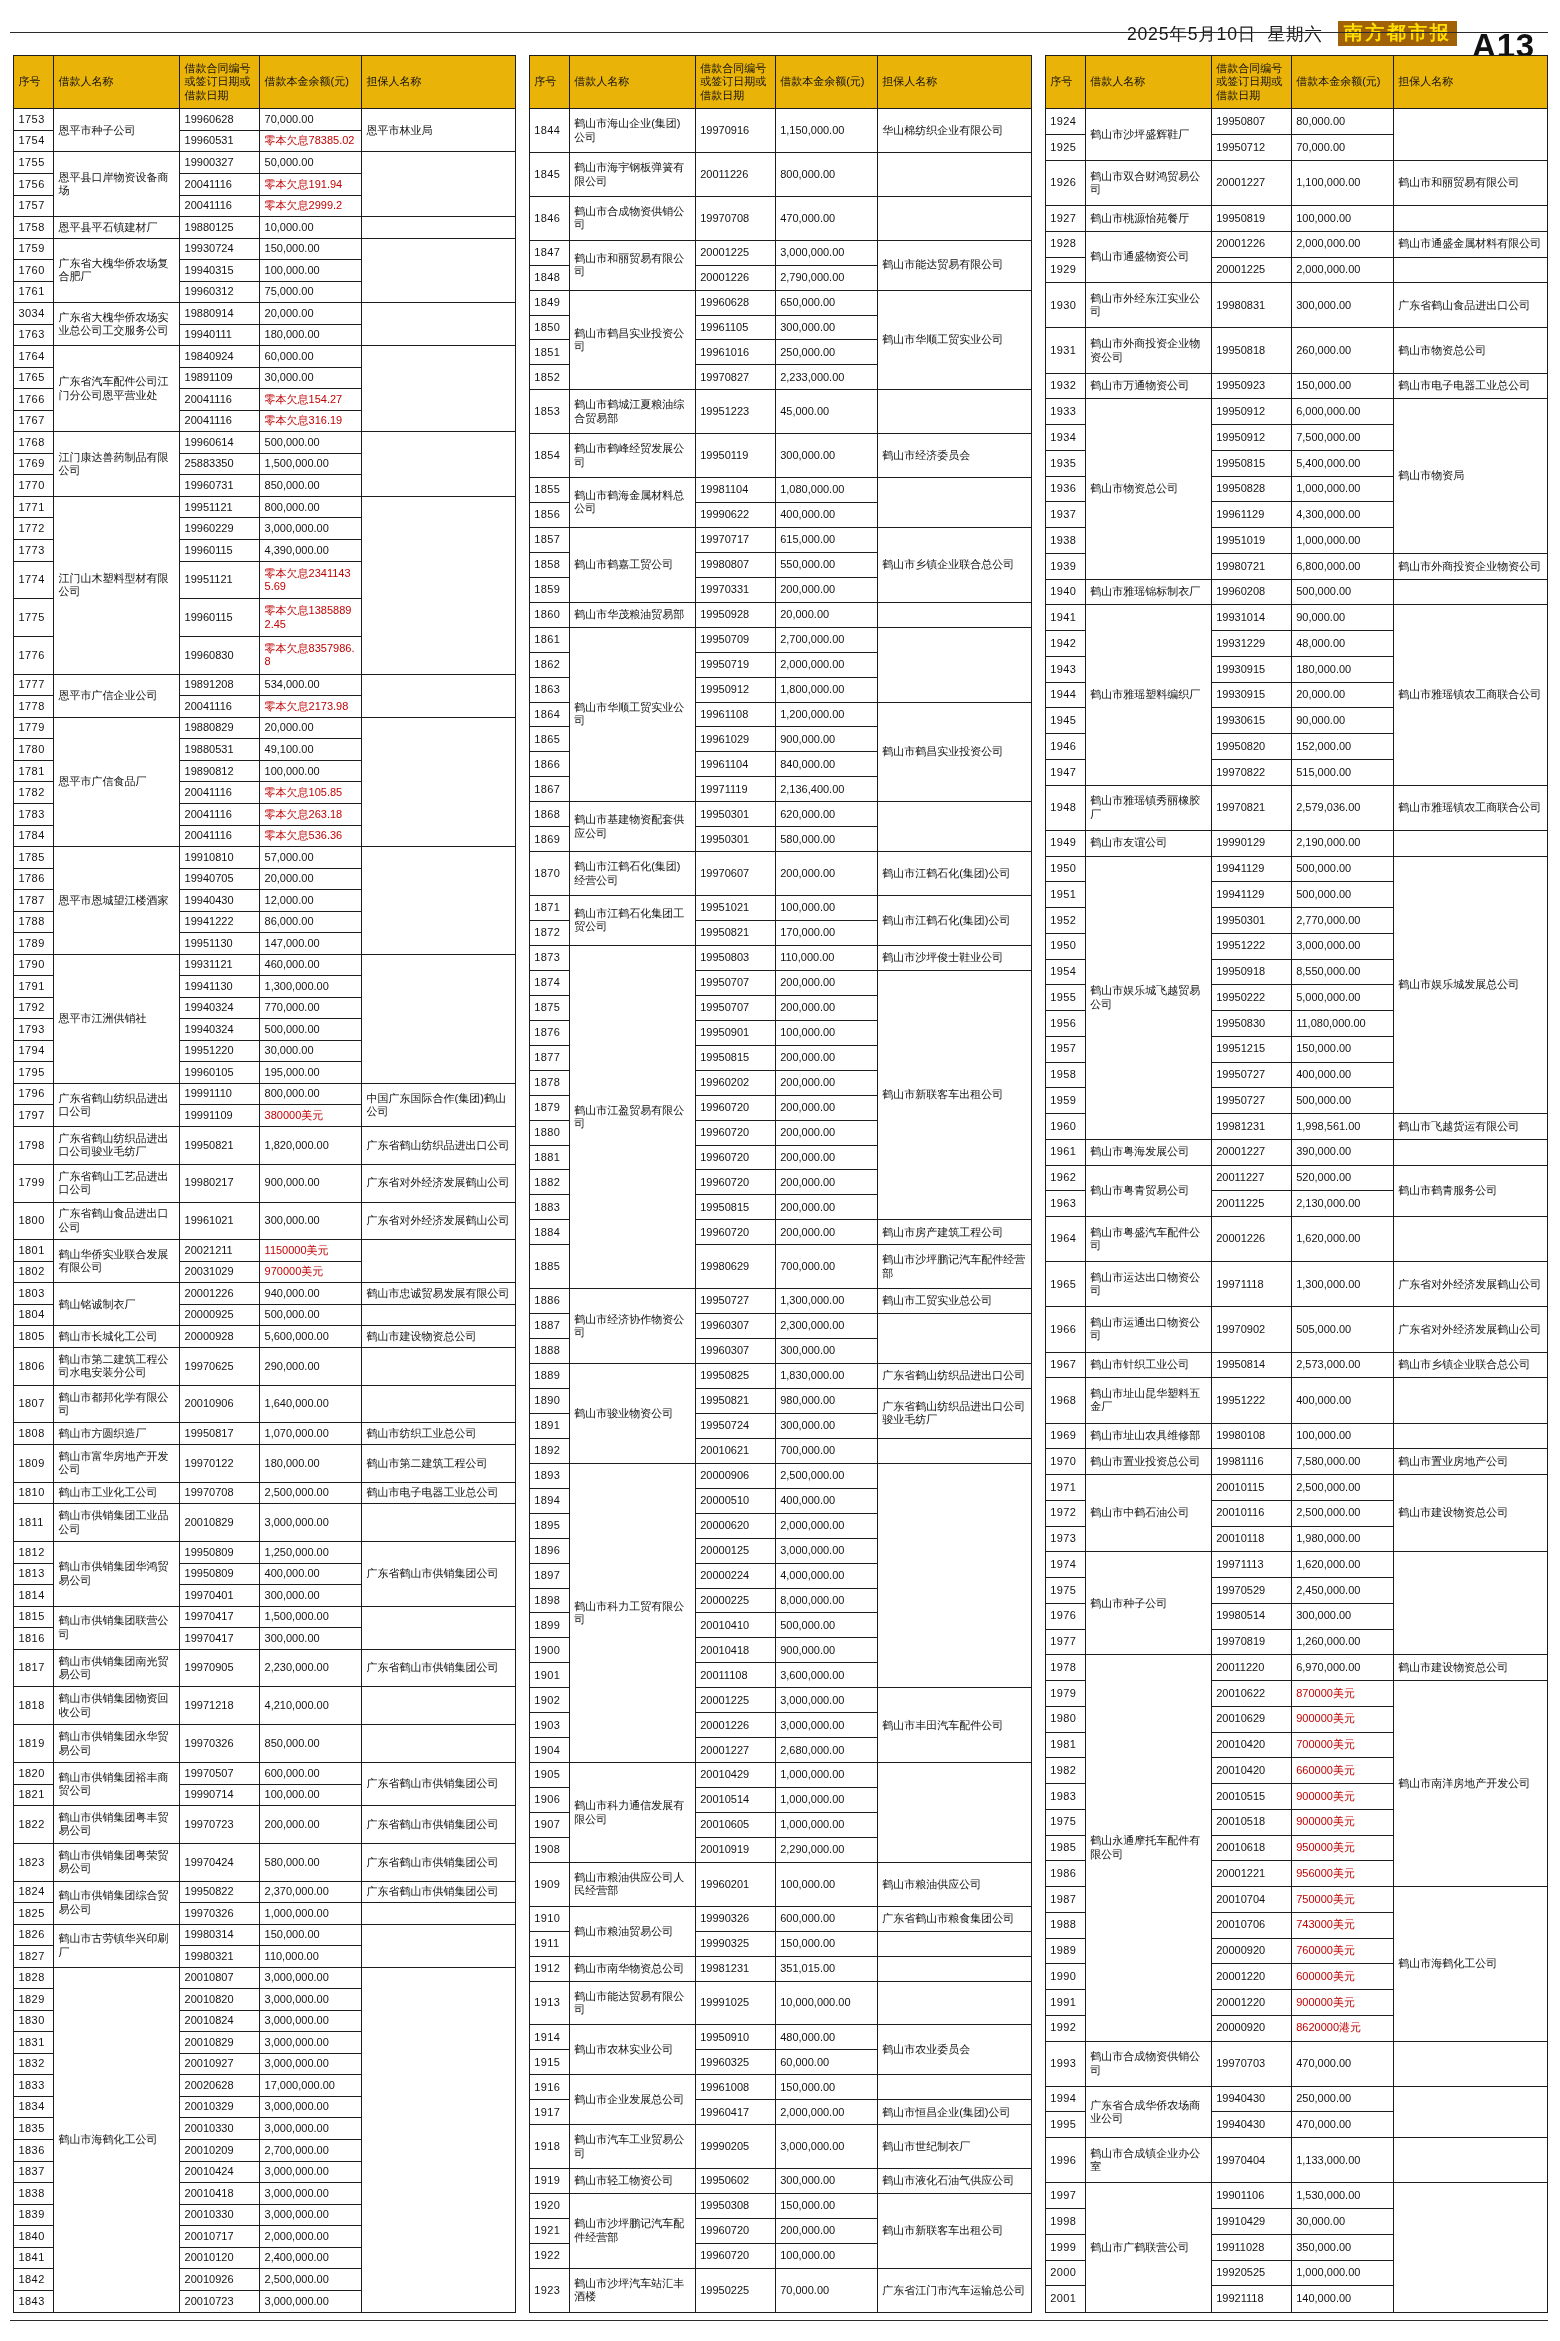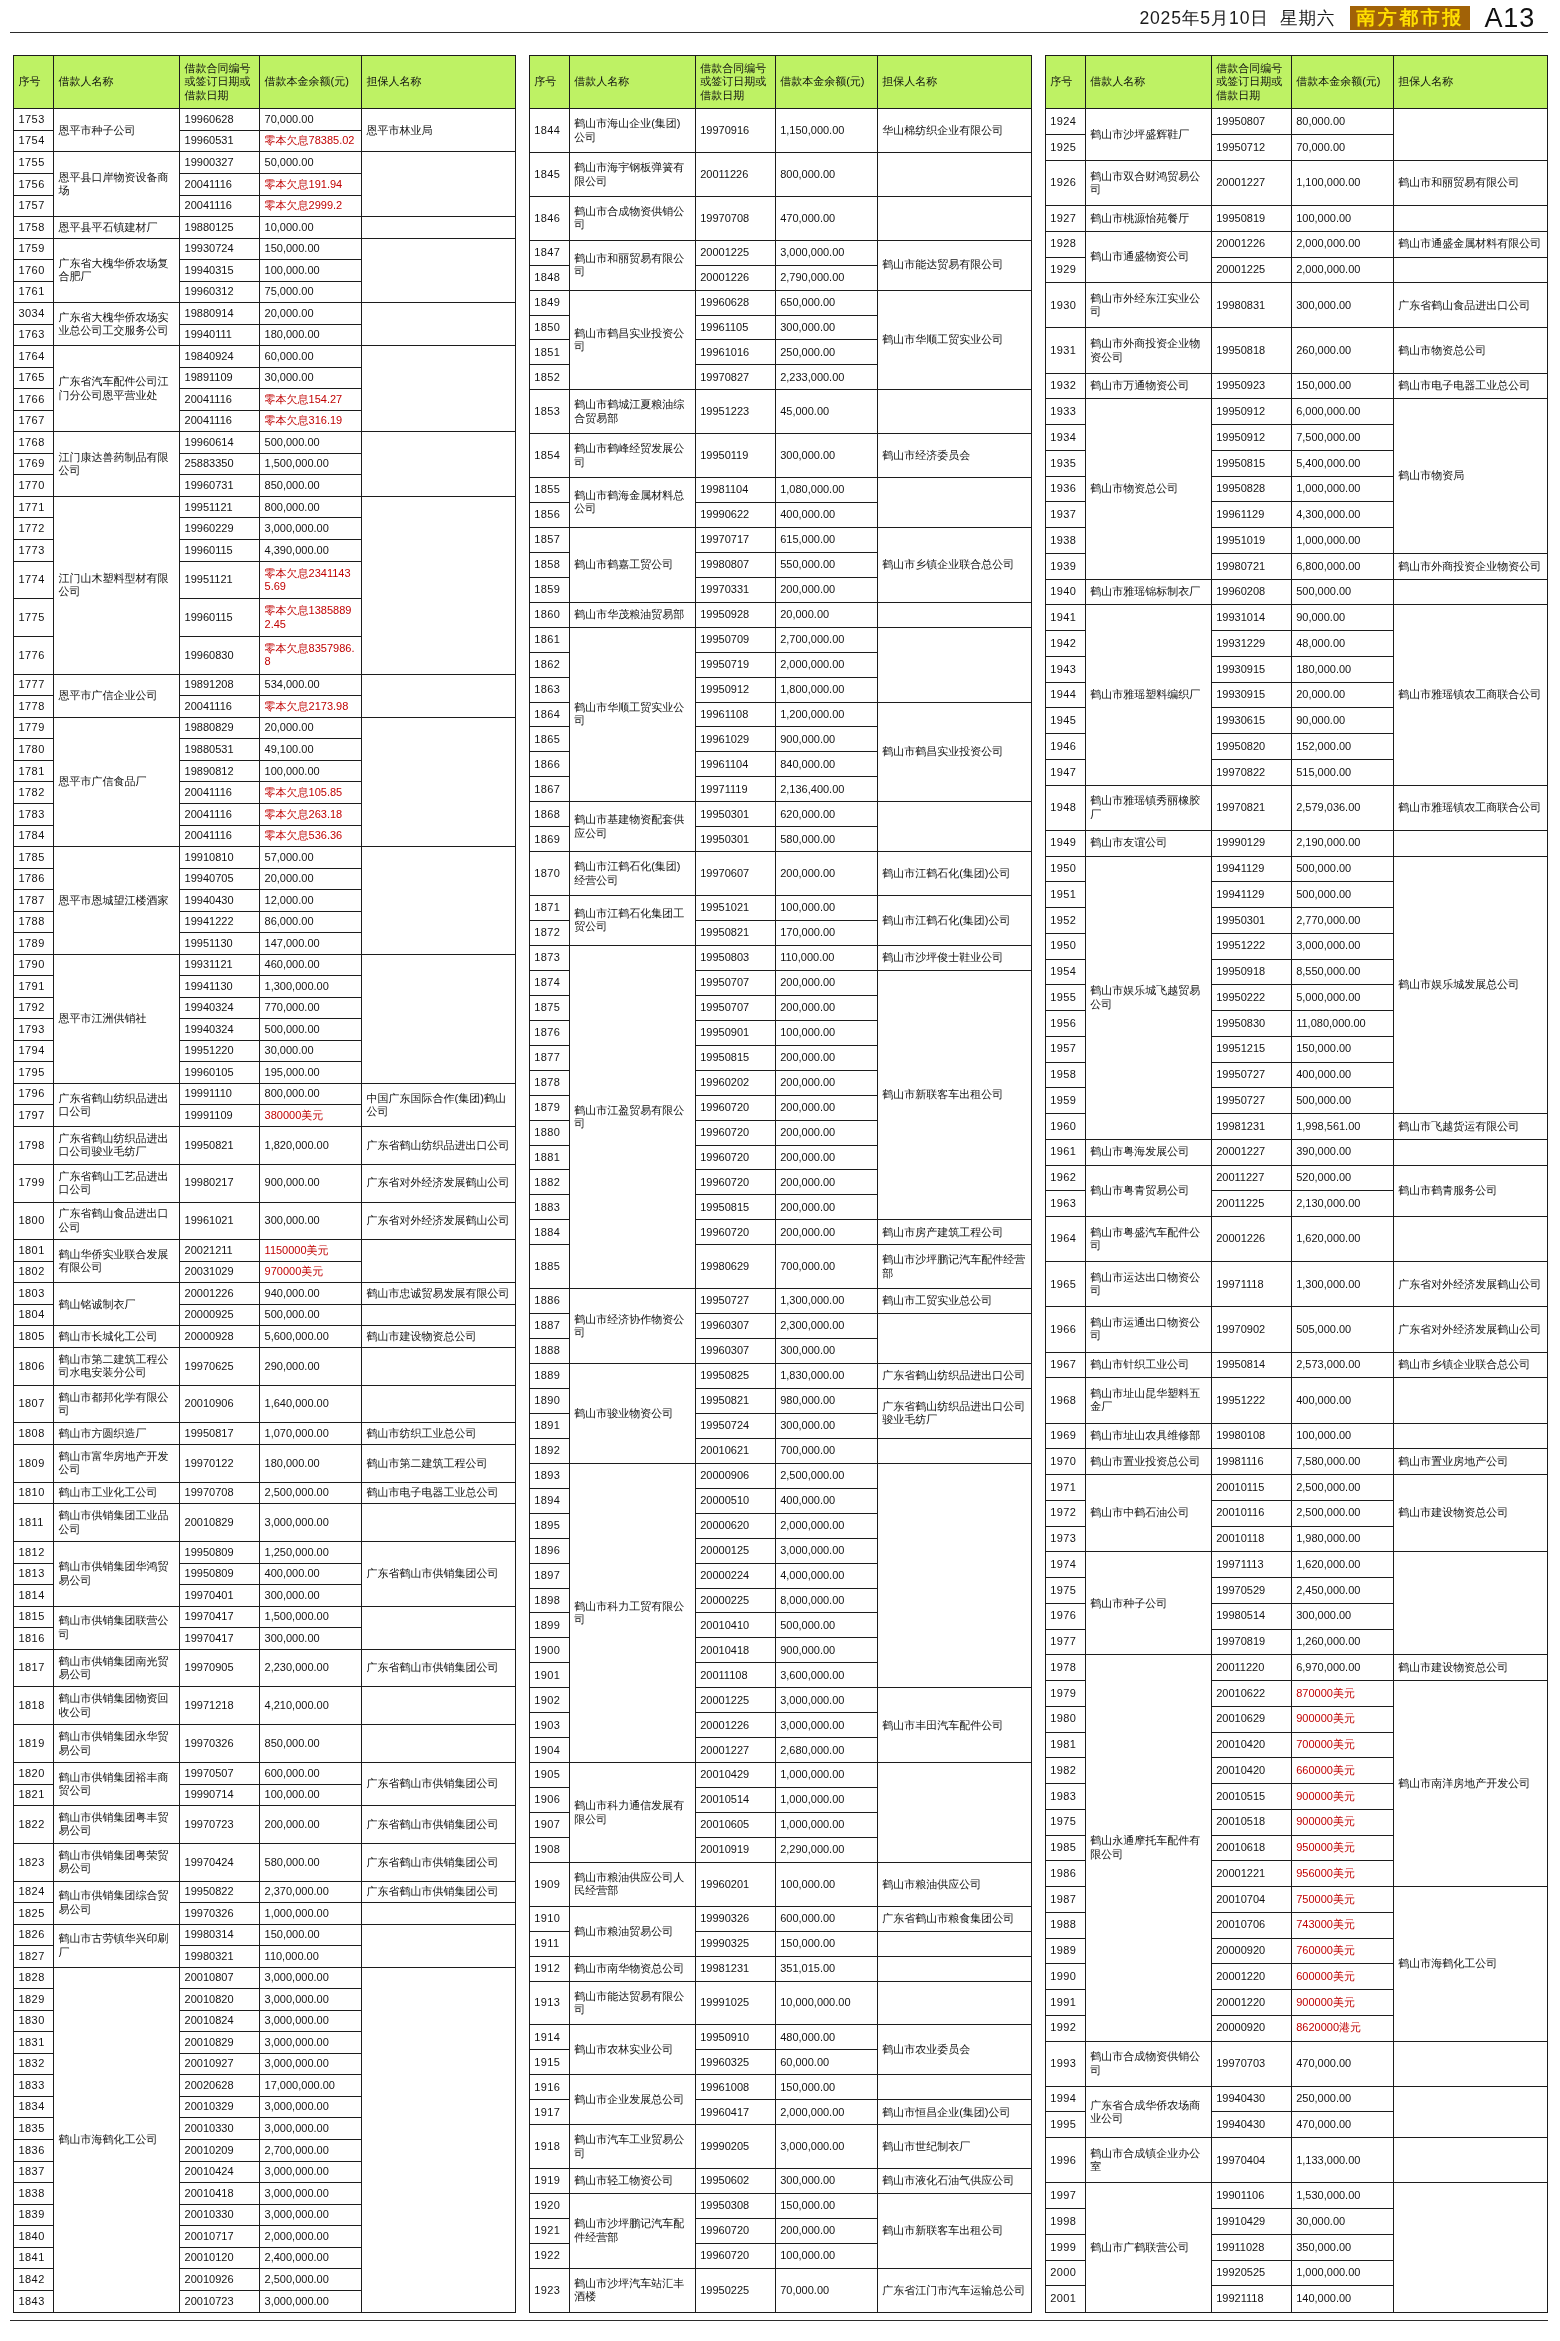--- a/index.html
+++ b/index.html
@@ -7,33 +7,33 @@
     width:1560px; height:2342px; position:relative; background:#ffffff;
     font-family:"Liberation Sans","DejaVu Sans",sans-serif; color:#111;
     --special-color:#c00000;
   }
   .page-rule { position:absolute; left:10px; right:11.7px; height:0; border-top:1.7px solid #2b2b2b; }
   #rule-top { top:32px; }
   #rule-bottom { top:2320px; }
   .page-header { position:absolute; top:2.5px; right:25px; display:flex; align-items:center; gap:15px; }
   .date-text { font-size:17.6px; letter-spacing:0.8px; color:#1a1a1a; white-space:nowrap; }
   .masthead { font-weight:bold; font-size:19px; padding:1.7px 5.9px; letter-spacing:2.5px; line-height:1.1; }
-  .page-no { font-size:27px; font-weight:400; letter-spacing:0.8px; }
+  .page-no { font-size:33px; font-weight:700; letter-spacing:0.8px;margin-top:24px; }
 
   .section { position:absolute; top:55px; width:503px; }
   #section-1 { left:13.4px; }
   #section-2 { left:529px; }
   #section-3 { left:1045px; }
 
   table.loan-table { border-collapse:collapse; table-layout:fixed; width:503px; height:2258px; }
   .loan-table th, .loan-table td {
     border:0.8px solid #1c1c1c; padding:1.7px 4.2px; font-size:11px; line-height:1.22;
     vertical-align:middle; text-align:left; overflow:hidden; word-break:break-all;
   }
-  .loan-table thead th { background:#bef264; font-weight:normal; height:49px; }
+  .loan-table thead th { background:#eab308; font-weight:normal; height:49px; }
   .cell-serial { letter-spacing:0.4px; }
   .amt-special { color:var(--special-color); }
 </style>
 </head>
 <body style="--special-color: #c00000;">
 
 <div class="page-header">
   <span class="date-text">
     <span>2025年5月10日</span>&nbsp;&nbsp;<span>星期六</span>
   </span>

